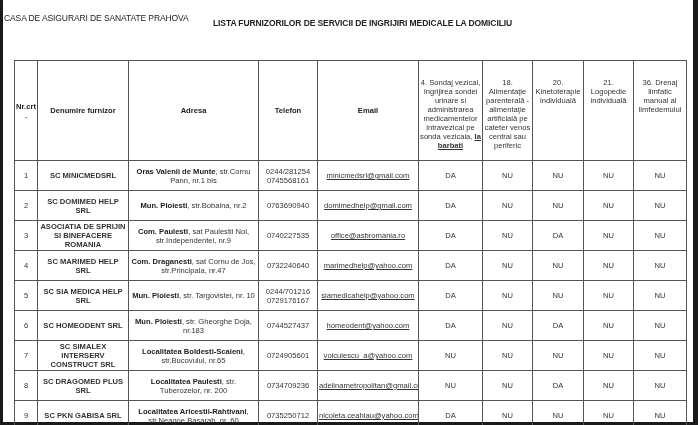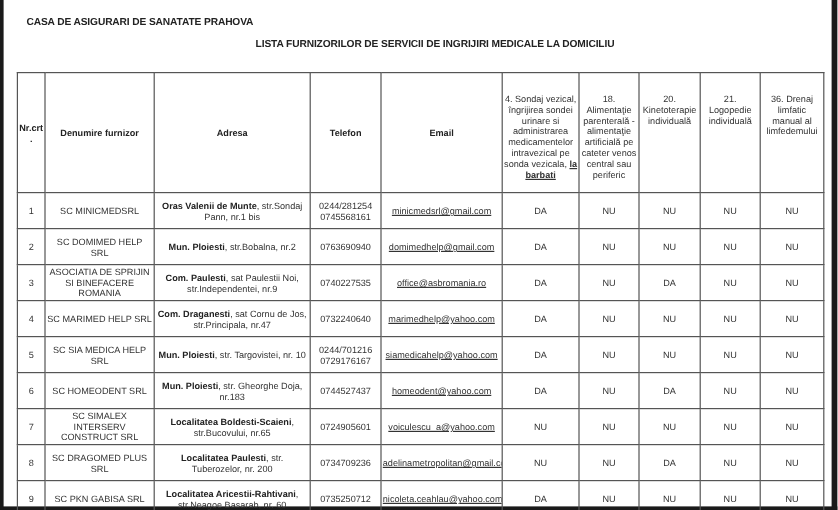--- a/index.html
+++ b/index.html
@@ -10,25 +10,25 @@
     color: #222;
   }
   .frame {
     position: absolute; left: 0; top: 0; width: 698px; height: 425px;
     box-sizing: border-box;
     border-left: 3px solid #1a1a1a;
     border-right: 5px solid #1a1a1a;
     border-bottom: 3px solid #1a1a1a;
   }
   .org {
-    position: absolute; left: 22px; top: 13px;
-    font-size: 8.5px; font-weight: bold; letter-spacing: -0.1px; color:#222;
+    position: absolute; left: 4px; top: 13px;
+    font-size: 8.5px; font-weight: normal; letter-spacing: -0.1px; color:#222;
   }
   .doc-title {
-    position: absolute; left: 213px; top: 31px;
+    position: absolute; left: 213px; top: 18px;
     font-size: 8.5px; font-weight: bold; letter-spacing: -0.1px; color:#222;
   }
   table.list {
     position: absolute; left: 14px; top: 60px;
     border-collapse: collapse;
     table-layout: fixed;
     width: 672px;
   }
   table.list th, table.list td {
     border: 1px solid #555;
@@ -37,21 +37,21 @@
     vertical-align: middle;
     font-size: 7.6px;
     line-height: 9px;
     color: #333;
     overflow: hidden;
   }
   table.list th { font-weight: bold; color:#222; height: 82px; }
   table.list th.svc { vertical-align: top; font-weight: normal; padding-top: 17px; color:#333; }
   table.list th.svc u { font-weight: bold; }
   table.list td { height: 29px; }
-  td.name { font-weight: normal; color:#222; }
+  td.name { font-weight: bold; color:#222; }
   td.addr b { color:#222; }
   td.email { color:#444; }
   td.email span { text-decoration: underline; }
   td.nr { text-align: center; }
   .yn { font-size: 7.8px; margin-top: 20px; }
 </style>
 </head>
 <body>
 
 <div class="frame"></div>
@@ -83,21 +83,21 @@
       <th class="svc">18. Alimentaţie parenterală - alimentaţie artificială pe cateter venos central sau periferic</th>
       <th class="svc">20. Kinetoterapie individuală</th>
       <th class="svc">21. Logopedie individuală</th>
       <th class="svc">36. Drenaj limfatic manual al limfedemului</th>
     </tr>
   </thead>
   <tbody id="rows">
       <tr>
         <td class="nr">1</td>
         <td class="name">SC MINICMEDSRL</td>
-        <td class="addr"><b>Oras Valenii de Munte</b><span>, str.Sondaj Pann, nr.1 bis</span></td>
+        <td class="addr"><b>Oras Valenii de Munte</b><span>, str.Cornu Pann, nr.1 bis</span></td>
         <td class="phone">0244/281254 0745568161</td>
         <td class="email"><span>minicmedsrl@gmail.com</span></td>
         <td class="yn">DA</td>
         <td class="yn">NU</td>
         <td class="yn">NU</td>
         <td class="yn">NU</td>
         <td class="yn">NU</td>
       </tr>
       <tr>
         <td class="nr">2</td>

